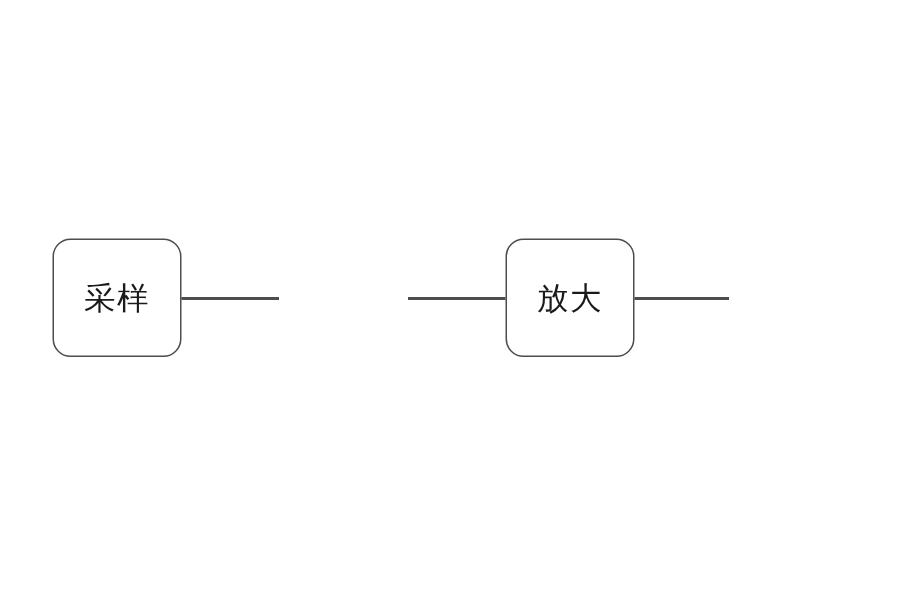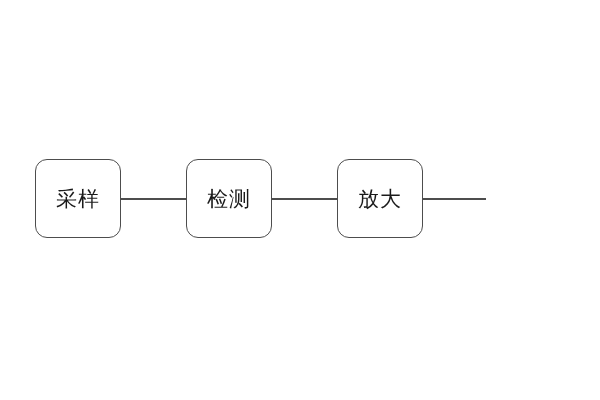--- a/index.html
+++ b/index.html
@@ -50,23 +50,20 @@
 <body>
 
 <div class="canvas">
 
   <div class="node node-1">
     <span>采样</span>
   </div>
 
   <div class="connector connector-1"></div>
 
-  <div class="node node-2">
-    <span>检测</span>
-  </div>
 
   <div class="connector connector-2"></div>
 
   <div class="node node-3">
     <span>放大</span>
   </div>
 
   <div class="connector connector-3"></div>
 
 

